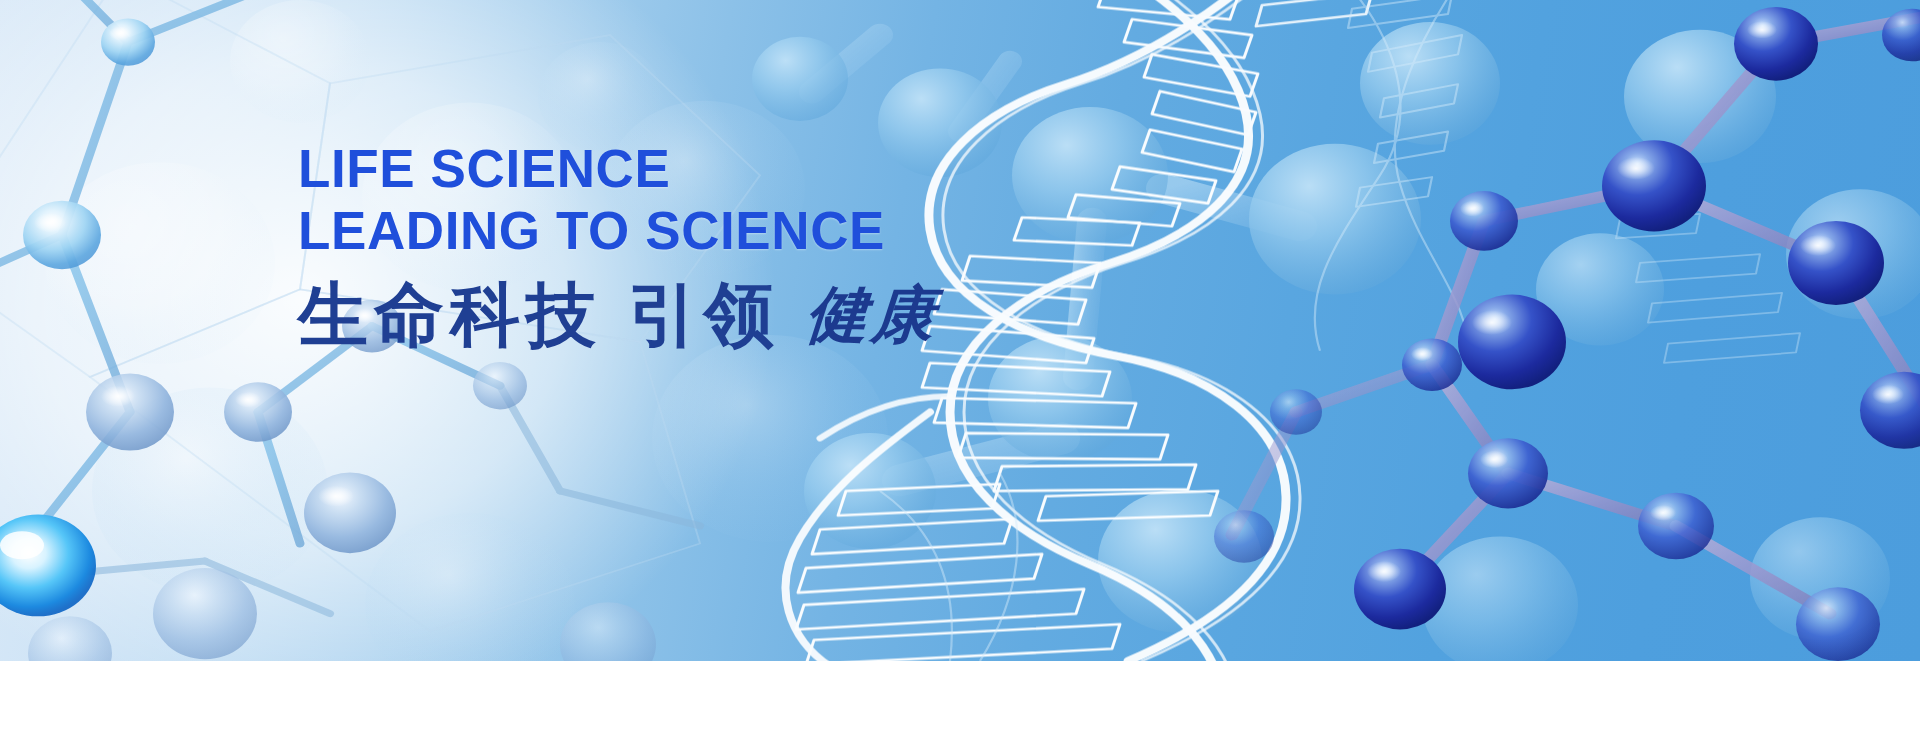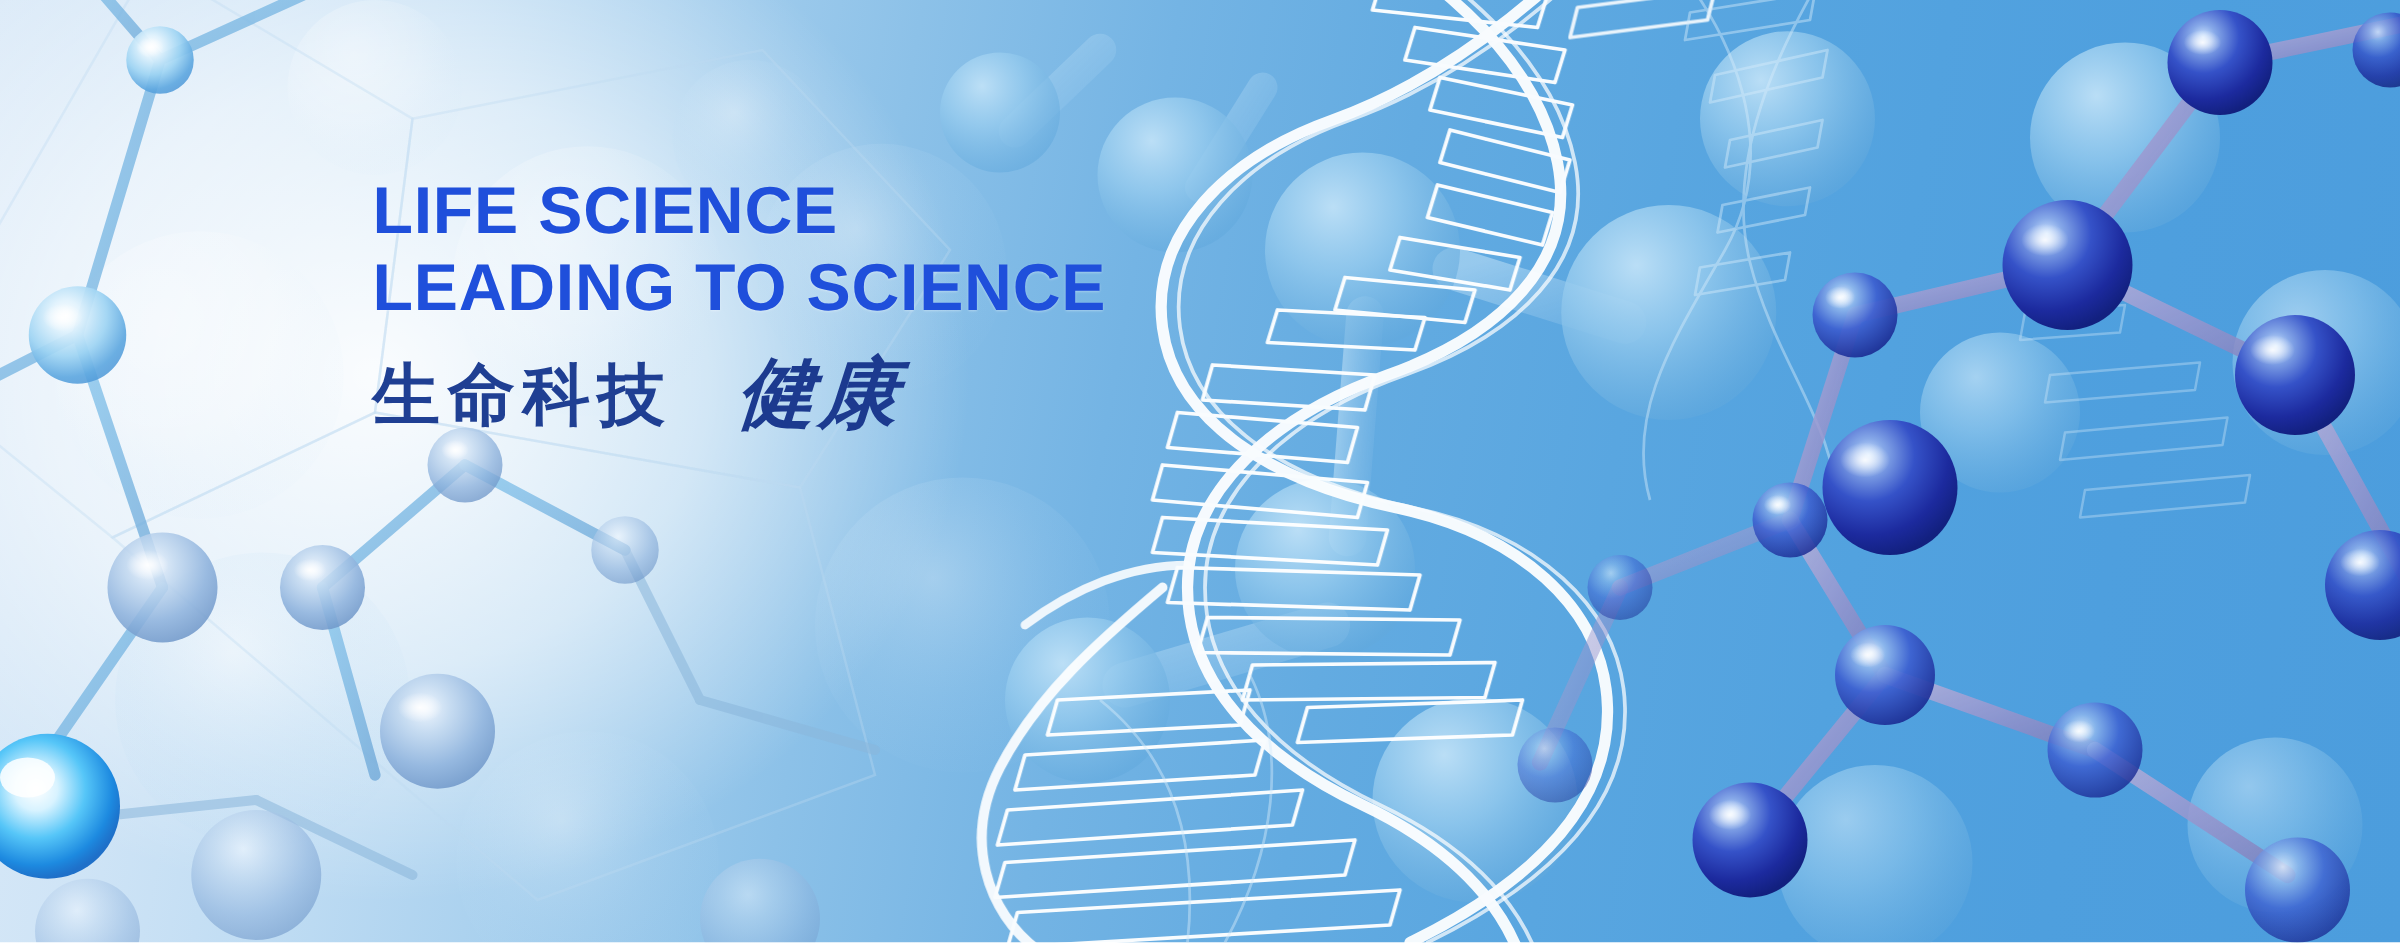--- a/index.html
+++ b/index.html
@@ -4,21 +4,21 @@
 <title>Life Science Banner</title>
 <style>
   html, body {
     margin: 0;
     padding: 0;
     background: #ffffff;
   }
   .banner {
     position: relative;
     width: 1920px;
-    height: 754px;
+    height: 661px;
     overflow: hidden;
     font-family: "Liberation Sans", "DejaVu Sans", sans-serif;
     
     background:
       radial-gradient(ellipse 700px 620px at 300px 300px, rgba(255,255,255,0.92) 0%, rgba(255,255,255,0.55) 38%, rgba(255,255,255,0.0) 68%),
       linear-gradient(100deg,
         #dbeaf8 0%,
         #cfe4f6 9%,
         #bfdcf3 17%,
         #a8d0ee 26%,
@@ -63,21 +63,21 @@
 
   .cn-line {
     margin: 22px 0 0 0;
     white-space: nowrap;
     display: flex;
     align-items: flex-end;
     gap: 0px;
   }
   .cn-main {
     font-family: "DejaVu Serif", "Liberation Serif", serif;
-    font-size: 54px;
+    font-size: 70px;
     line-height: 62px;
     font-weight: 600;
     color: #1f3f93;
     letter-spacing: 6px;
   }
   .cn-gap { display:inline-block; width: 26px; }
   .cn-brush {
     font-family: "DejaVu Serif", "Liberation Serif", serif;
     font-size: 62px;
     line-height: 62px;
@@ -427,18 +427,19 @@
   </div>
 
   <div class="copy">
     <h1 class="headline">
       <span class="l1">LIFE SCIENCE</span>
       <span class="l2">LEADING TO SCIENCE</span>
     </h1>
     <div class="cn-line">
       <span class="cn-main">生命科技</span>
       <span class="cn-gap"></span>
+      <span class="cn-main">引领</span>
       <span class="cn-gap"></span>
       <span class="cn-brush">健康</span>
     </div>
   </div>
 
 </div>
 
 </body></html>

